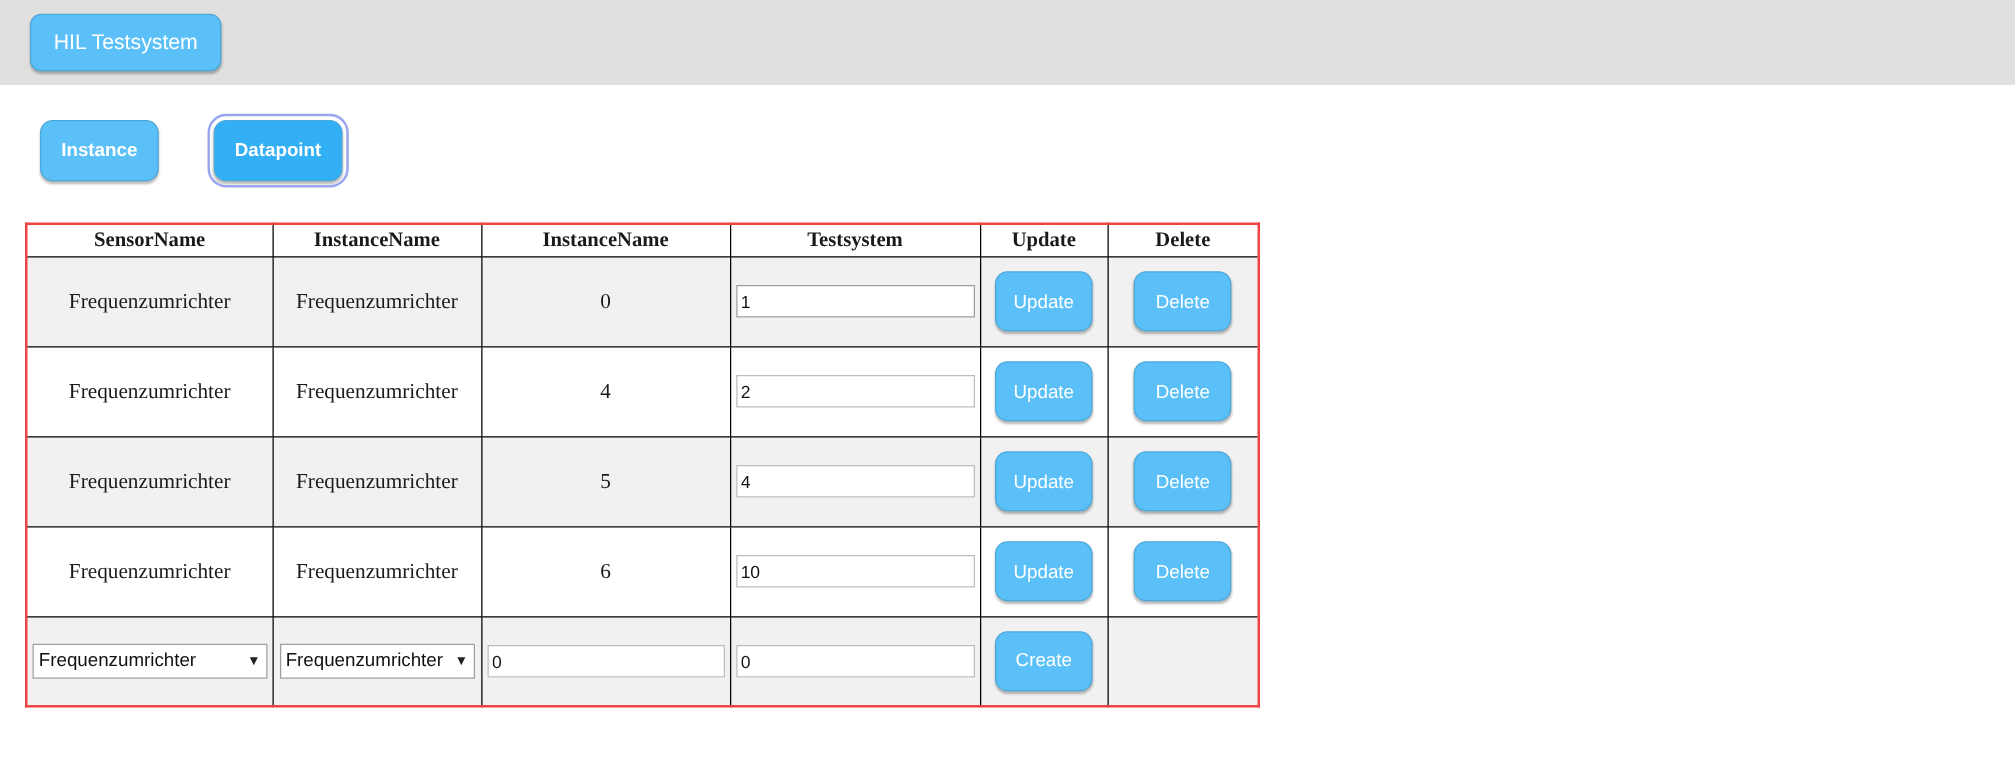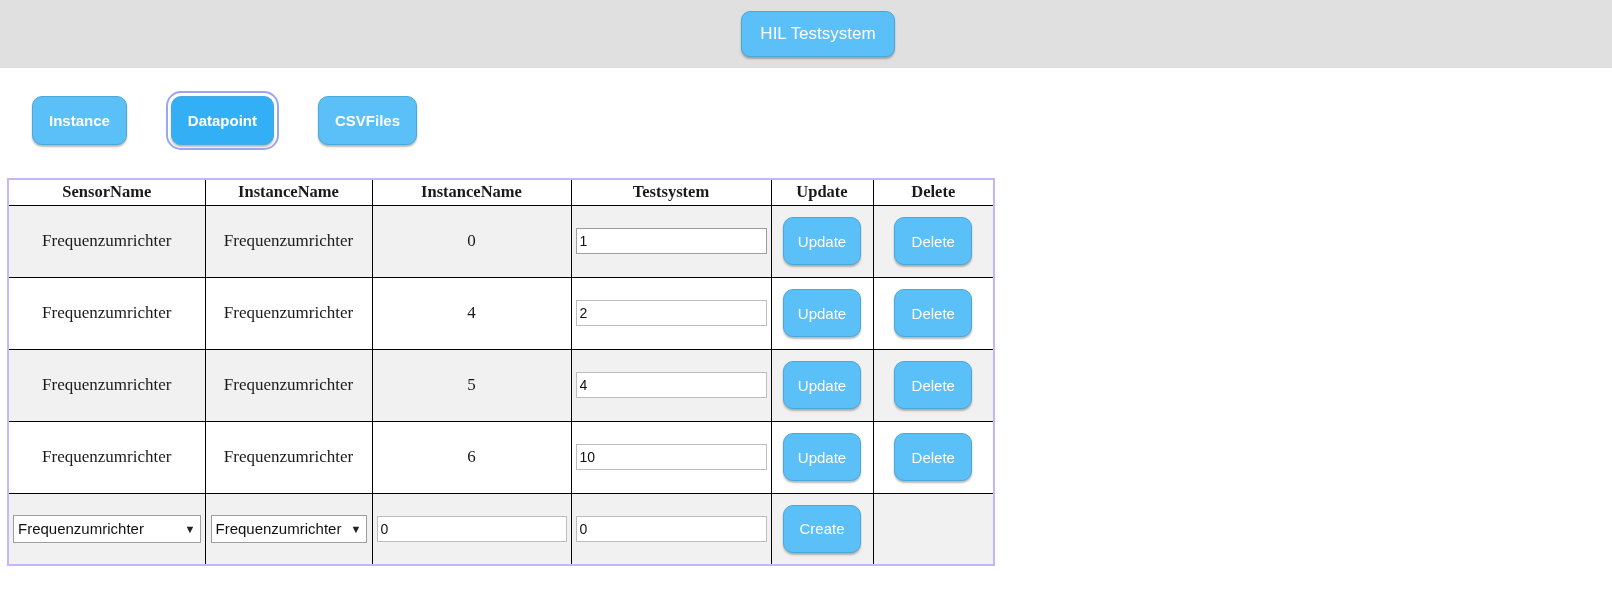--- a/index.html
+++ b/index.html
@@ -17,21 +17,20 @@
   .app-bar {
     position: absolute;
     left: 0; top: 0;
     width: 1612px;
     height: 68px;
     background: #e0e0e0;
   }
   .app-bar-inner {
     display: flex;
     align-items: center;
-    justify-content: center;
     gap: 46px;
     height: 68px;
     padding-left: 24px;
   }
   .pill {
     font-family: "Liberation Sans", sans-serif;
     color: #ffffff;
     border: 1px solid #4aa8da;
     border-radius: 9px;
     background: #5bc0f8;
@@ -71,26 +70,26 @@
   }
   .pill.tab.active {
     background: #33aff5;
     outline: 2px solid #9aa7f0;
     outline-offset: 3px;
   }
 
   
   .grid {
     position: absolute;
-    left: 7px;
+    left: 20px;
     top: 178px;
     border-collapse: collapse;
     width: 986px;
     table-layout: fixed;
-    border: 2px solid #c4b5fd;
+    border: 2px solid #ef4444;
   }
   .grid th, .grid td {
     border: 1px solid #000000;
     padding: 0;
     text-align: center;
     vertical-align: middle;
     font-size: 17px;
     color: #1a1a1a;
   }
   .grid th {
@@ -154,21 +153,20 @@
 
 <div class="app-bar">
   <div class="app-bar-inner">
     <button class="pill top">HIL Testsystem</button>
   </div>
 </div>
 
 <div class="tab-row">
   <button class="pill tab">Instance</button>
   <button class="pill tab active">Datapoint</button>
-  <button class="pill tab">CSVFiles</button>
 </div>
 
 <table class="grid">
   <colgroup>
     <col style="width:197px">
     <col style="width:167px">
     <col style="width:199px">
     <col style="width:200px">
     <col style="width:102px">
     <col style="width:121px">

